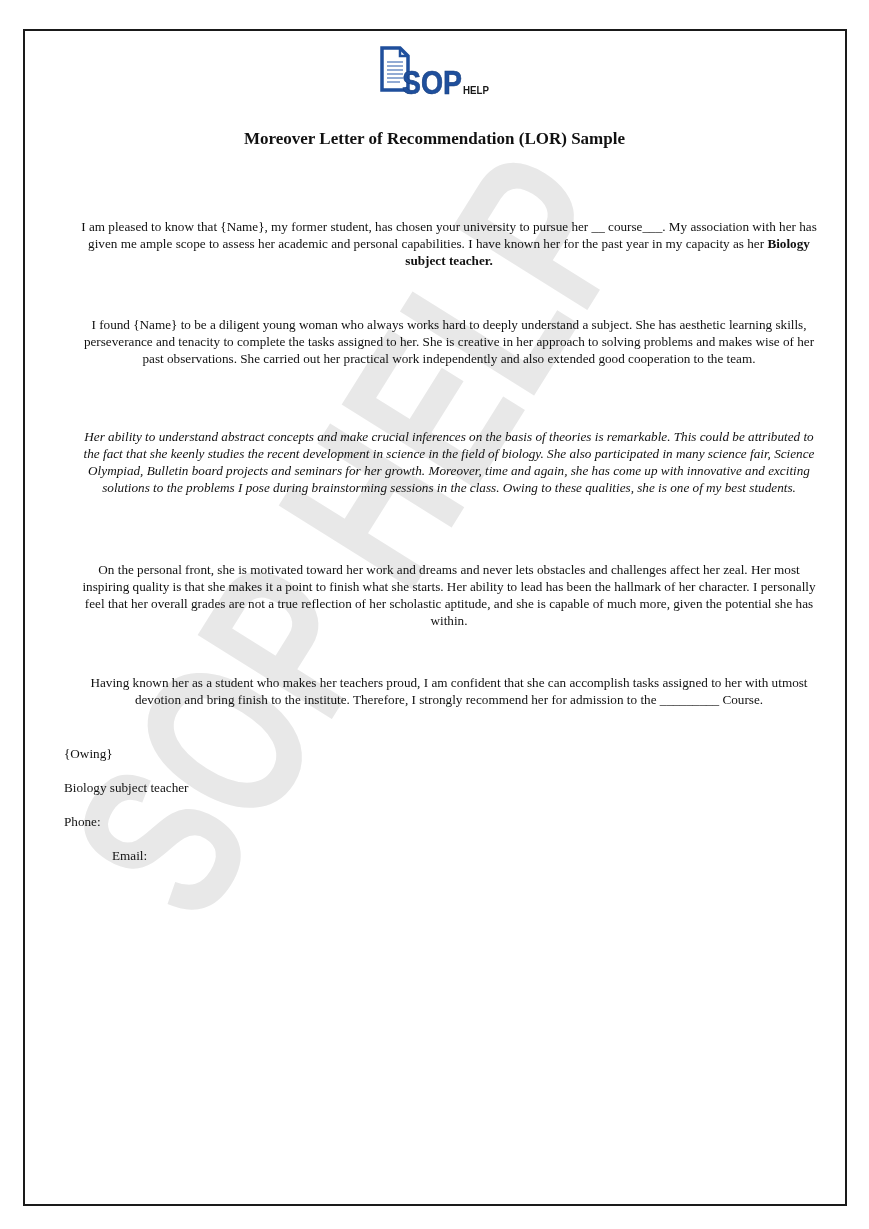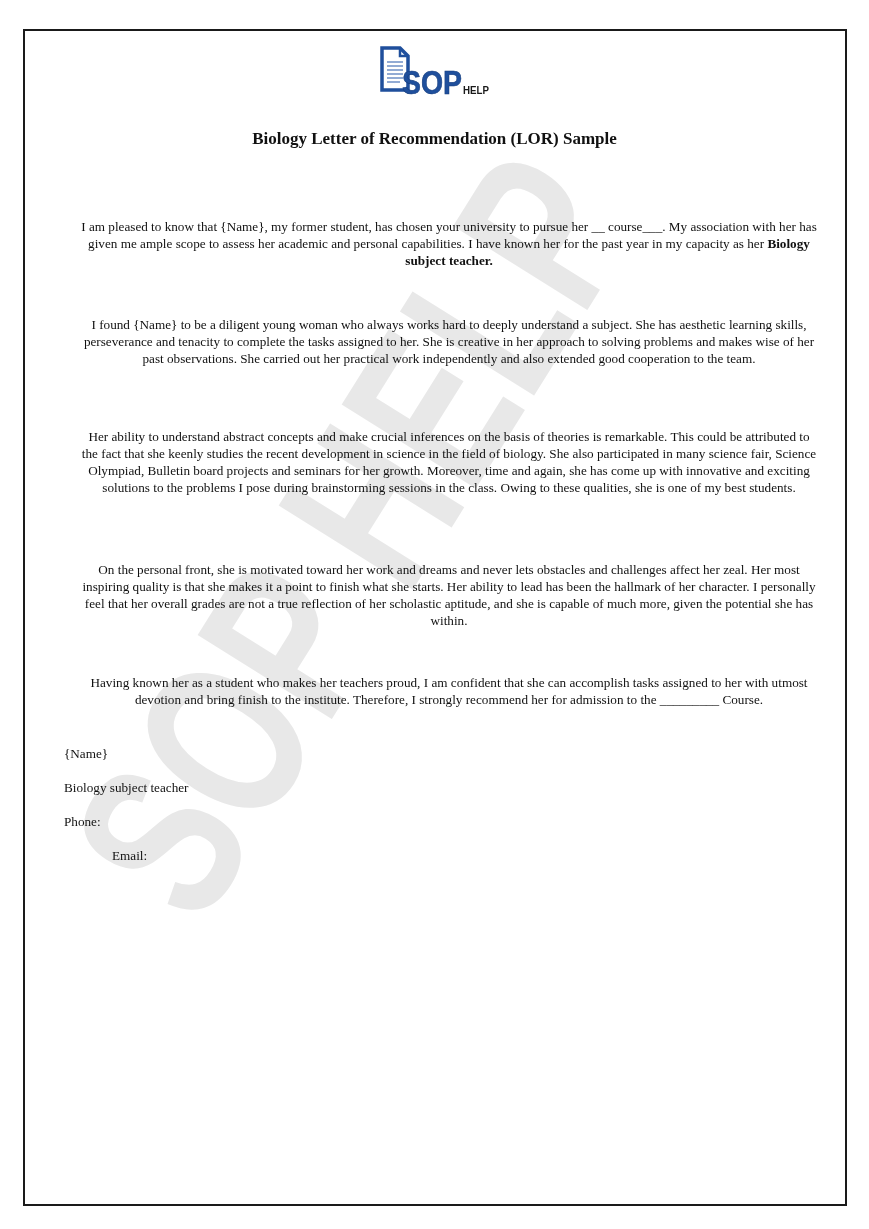--- a/index.html
+++ b/index.html
@@ -64,21 +64,21 @@
       line-height: 17px;
       z-index: 2;
     }
     .para {
       margin: 16px;
       text-align: center;
     }
     .para + .para { }
     .p1 { position: absolute; top: 0; width: 738px; }
     .p2 { position: absolute; top: 98px; width: 738px; }
-    .p3 { position: absolute; top: 210px; width: 738px; }
+    .p3 { position: absolute; top: 210px; width: 738px; font-style: italic; }
     .p4 { position: absolute; top: 343px; width: 738px; }
     .p5 { position: absolute; top: 456px; width: 738px; }
     .sig {
       position: absolute;
       left: 64px;
       font-size: 13.2px;
       line-height: 17px;
       z-index: 2;
       margin: 0;
     }
@@ -107,26 +107,26 @@
       <line x1="7" y1="24" x2="23" y2="24" stroke="#6e8fc6" stroke-width="1.5"></line>
       <line x1="7" y1="28" x2="23" y2="28" stroke="#6e8fc6" stroke-width="1.5"></line>
       <line x1="7" y1="32" x2="23" y2="32" stroke="#6e8fc6" stroke-width="1.5"></line>
       <line x1="7" y1="36" x2="20" y2="36" stroke="#6e8fc6" stroke-width="1.5"></line>
     </g>
     <text x="22" y="48" font-family="Liberation Sans, DejaVu Sans, sans-serif" font-weight="bold" font-size="34" fill="#1f4f9c" stroke="#163d7c" stroke-width="0.6" textLength="60" lengthAdjust="spacingAndGlyphs">SOP</text>
     <text x="83" y="48" font-family="Liberation Sans, DejaVu Sans, sans-serif" font-weight="bold" font-size="11" fill="#1a1a1a" textLength="26" lengthAdjust="spacingAndGlyphs">HELP</text>
   </svg>
 </div>
 
-<h1 class="doc-title">Biology Letter of Recommendation (LOR) Sample</h1>
+<h1 class="doc-title">Moreover Letter of Recommendation (LOR) Sample</h1>
 
 <div class="content">
   <p class="para p1"><span>I am pleased to know that {Name}, my former student, has chosen your university to pursue her __ course___. My association with her has given me ample scope to assess her academic and personal capabilities. I have known her for the past year in my capacity as her </span><span class="bold">Biology subject teacher.</span></p>
   <p class="para p2">I found {Name} to be a diligent young woman who always works hard to deeply understand a subject. She has aesthetic learning skills, perseverance and tenacity to complete the tasks assigned to her. She is creative in her approach to solving problems and makes wise of her past observations. She carried out her practical work independently and also extended good cooperation to the team.</p>
   <p class="para p3">Her ability to understand abstract concepts and make crucial inferences on the basis of theories is remarkable. This could be attributed to the fact that she keenly studies the recent development in science in the field of biology. She also participated in many science fair, Science Olympiad,  Bulletin board projects and seminars for her growth. Moreover, time and again, she has come up with innovative and exciting solutions to the problems I pose during brainstorming sessions in the class. Owing to these qualities, she is one of my best students.</p>
   <p class="para p4">On the personal front, she is motivated toward her work and dreams and never lets obstacles and challenges affect her zeal. Her most inspiring quality is that she makes it a point to finish what she starts. Her ability to lead has been the hallmark of her character. I personally feel that her overall grades are not a true reflection of her scholastic aptitude, and she is capable of much more, given the potential she has within.</p>
   <p class="para p5">Having known her as a student who makes her teachers proud, I am confident that she can accomplish tasks assigned to her with utmost devotion and bring finish to the institute. Therefore, I strongly recommend her for admission to the _________ Course.</p>
 </div>
 
-<p class="sig sig-name">{Name}</p>
+<p class="sig sig-name">{Owing}</p>
 <p class="sig sig-role">Biology subject teacher</p>
 <p class="sig sig-phone">Phone:</p>
 <p class="sig sig-email">Email:</p>
 
 </body></html>

